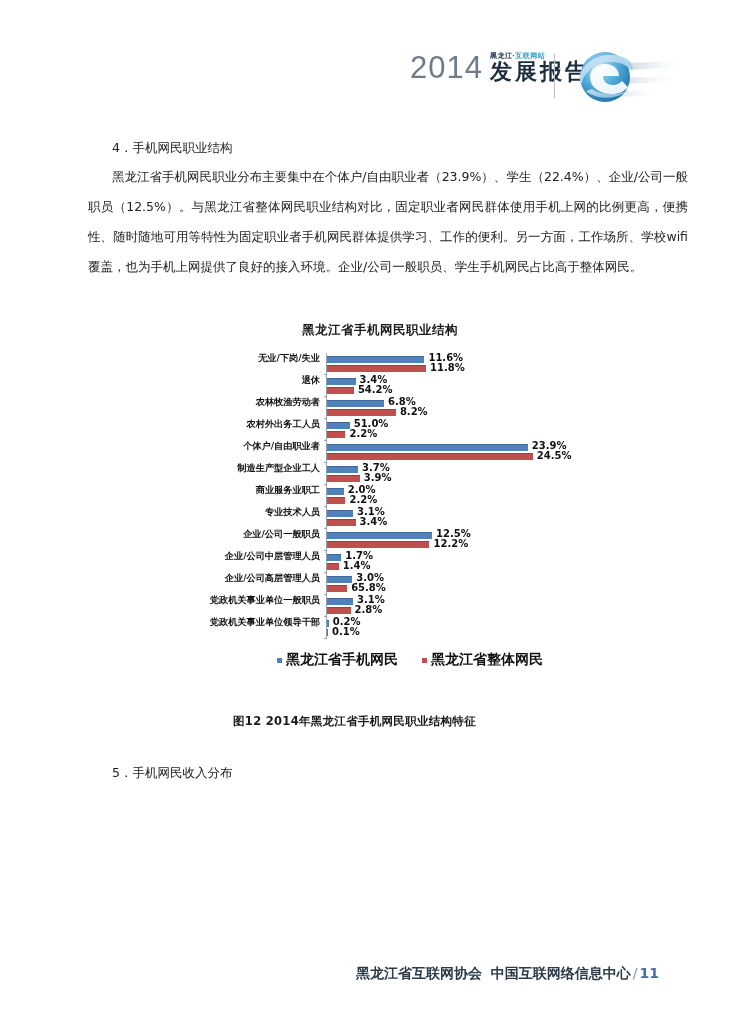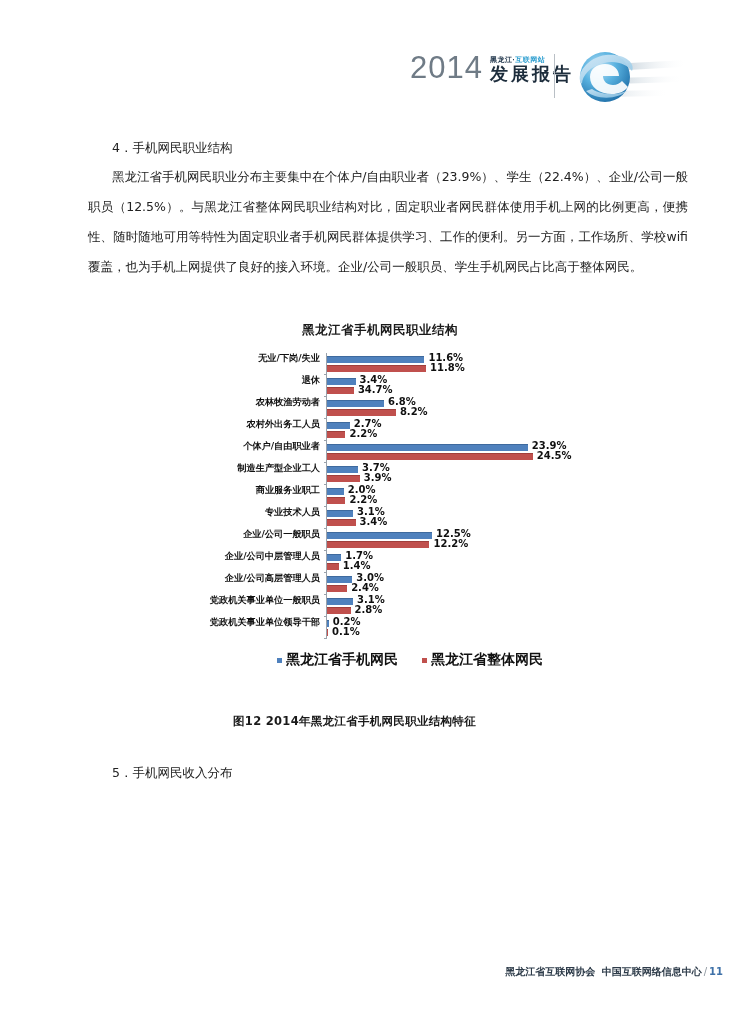--- a/index.html
+++ b/index.html
@@ -52,21 +52,21 @@
   .brand-sub {
     font-size: 7px;
     font-weight: bold;
     letter-spacing: 0.5px;
     margin-bottom: 2px;
     white-space: nowrap;
   }
   .brand-sub .s1 { color: #23384d; }
   .brand-sub .s2 { color: #2f9fd0; }
   .brand-main {
-    font-size: 18px;
+    font-size: 22px;
     font-weight: bold;
     letter-spacing: 3px;
     color: #1d2d3c;
     white-space: nowrap;
   }
   .header-divider {
     position: absolute;
     left: 554px;
     top: 6px;
     width: 1px;
@@ -219,24 +219,24 @@
     font-family: "DejaVu Sans", "Liberation Sans", sans-serif;
     letter-spacing: 0.3px;
   }
 
   
   .footer {
     position: absolute;
     left: 0;
     top: 965px;
     width: 755px;
-    padding-right: 32px;
+    padding-right: 96px;
     box-sizing: border-box;
     text-align: right;
-    font-size: 10px;
+    font-size: 14px;
     font-family: "DejaVu Sans", "Liberation Sans", sans-serif;
     color: #2d3b49;
   }
   .footer b { font-weight: bold; }
   .footer .pg { color: #3f71a8; font-weight: bold; }
   .footer .sep { color: #8a939c; padding: 0 2px; }
 </style>
 </head>
 <body>
 
@@ -297,39 +297,39 @@
             <span class="bar-val overall" style="left: 103.12px;">11.8%</span>
           </div>
         </div>
         <div class="row">
           <div class="row-label">退休</div>
           <div class="row-bars">
             <span class="tick"></span>
             <div class="bar mobile" style="width: 28.56px;"></div>
             <span class="bar-val mobile" style="left: 32.56px;">3.4%</span>
             <div class="bar overall" style="width: 26.88px;"></div>
-            <span class="bar-val overall" style="left: 30.88px;">34.7%</span>
+            <span class="bar-val overall" style="left: 30.88px;">54.2%</span>
           </div>
         </div>
         <div class="row">
           <div class="row-label">农林牧渔劳动者</div>
           <div class="row-bars">
             <span class="tick"></span>
             <div class="bar mobile" style="width: 57.12px;"></div>
             <span class="bar-val mobile" style="left: 61.12px;">6.8%</span>
             <div class="bar overall" style="width: 68.88px;"></div>
             <span class="bar-val overall" style="left: 72.88px;">8.2%</span>
           </div>
         </div>
         <div class="row">
           <div class="row-label">农村外出务工人员</div>
           <div class="row-bars">
             <span class="tick"></span>
             <div class="bar mobile" style="width: 22.68px;"></div>
-            <span class="bar-val mobile" style="left: 26.68px;">2.7%</span>
+            <span class="bar-val mobile" style="left: 26.68px;">51.0%</span>
             <div class="bar overall" style="width: 18.48px;"></div>
             <span class="bar-val overall" style="left: 22.48px;">2.2%</span>
           </div>
         </div>
         <div class="row">
           <div class="row-label">个体户/自由职业者</div>
           <div class="row-bars">
             <span class="tick"></span>
             <div class="bar mobile" style="width: 200.76px;"></div>
             <span class="bar-val mobile" style="left: 204.76px;">23.9%</span>
@@ -387,21 +387,21 @@
             <span class="bar-val overall" style="left: 15.76px;">1.4%</span>
           </div>
         </div>
         <div class="row">
           <div class="row-label">企业/公司高层管理人员</div>
           <div class="row-bars">
             <span class="tick"></span>
             <div class="bar mobile" style="width: 25.2px;"></div>
             <span class="bar-val mobile" style="left: 29.2px;">3.0%</span>
             <div class="bar overall" style="width: 20.16px;"></div>
-            <span class="bar-val overall" style="left: 24.16px;">2.4%</span>
+            <span class="bar-val overall" style="left: 24.16px;">65.8%</span>
           </div>
         </div>
         <div class="row">
           <div class="row-label">党政机关事业单位一般职员</div>
           <div class="row-bars">
             <span class="tick"></span>
             <div class="bar mobile" style="width: 26.04px;"></div>
             <span class="bar-val mobile" style="left: 30.04px;">3.1%</span>
             <div class="bar overall" style="width: 23.52px;"></div>
             <span class="bar-val overall" style="left: 27.52px;">2.8%</span>

